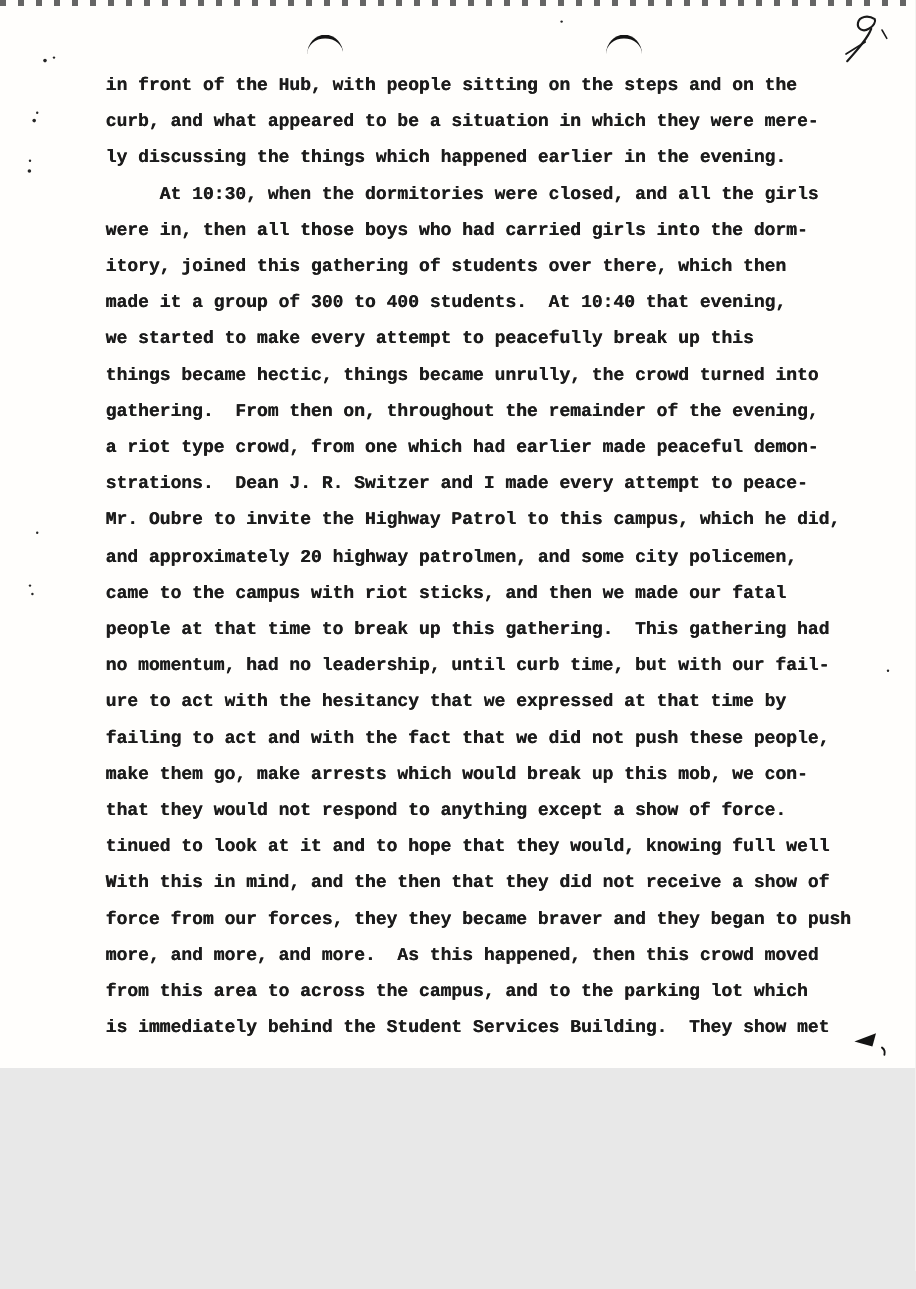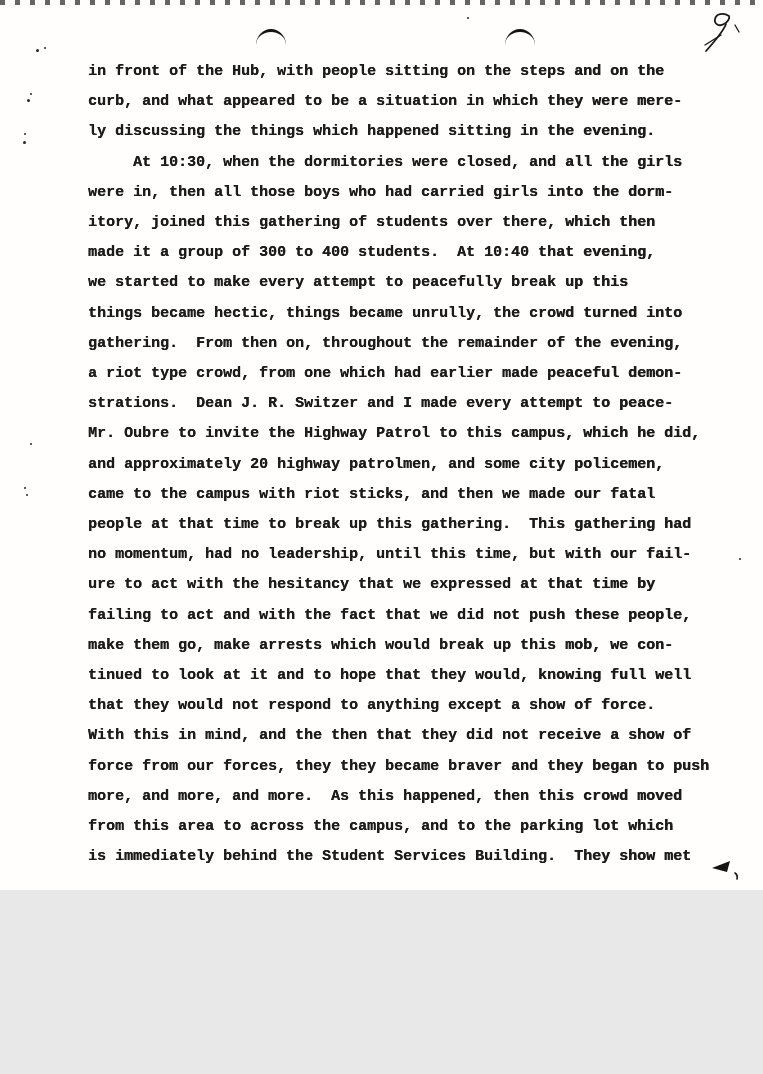--- a/index.html
+++ b/index.html
@@ -71,40 +71,40 @@
   <svg class="pagenum-svg" width="50" height="50" viewBox="0 0 50 50" aria-label="9">
     <path d="M 31 6 C 25 2 18 4 17 9 C 16 14 21 17 26 14 C 30 12 32 8 31 6 Z" fill="none" stroke="#1a1a1a" stroke-width="1.8" stroke-linecap="round"></path>
     <path d="M 28 14 C 25 22 17 31 8 41" fill="none" stroke="#1a1a1a" stroke-width="1.8" stroke-linecap="round"></path>
     <path d="M 7 35 L 23 25" fill="none" stroke="#1a1a1a" stroke-width="1.4" stroke-linecap="round"></path>
     <path d="M 37 15 l 4 7" fill="none" stroke="#1a1a1a" stroke-width="1.3" stroke-linecap="round"></path>
   </svg>
 
   <div class="text-block" id="text-block">
       <div class="line">in front of the Hub, with people sitting on the steps and on the</div>
       <div class="line">curb, and what appeared to be a situation in which they were mere-</div>
-      <div class="line">ly discussing the things which happened sitting in the evening.</div>
+      <div class="line">ly discussing the things which happened earlier in the evening.</div>
       <div class="line">     At 10:30, when the dormitories were closed, and all the girls</div>
       <div class="line">were in, then all those boys who had carried girls into the dorm-</div>
       <div class="line">itory, joined this gathering of students over there, which then</div>
       <div class="line">made it a group of 300 to 400 students.  At 10:40 that evening,</div>
       <div class="line">we started to make every attempt to peacefully break up this</div>
       <div class="line">things became hectic, things became unrully, the crowd turned into</div>
       <div class="line">gathering.  From then on, throughout the remainder of the evening,</div>
       <div class="line">a riot type crowd, from one which had earlier made peaceful demon-</div>
       <div class="line">strations.  Dean J. R. Switzer and I made every attempt to peace-</div>
       <div class="line">Mr. Oubre to invite the Highway Patrol to this campus, which he did,</div>
       <div class="line">and approximately 20 highway patrolmen, and some city policemen,</div>
       <div class="line">came to the campus with riot sticks, and then we made our fatal</div>
       <div class="line">people at that time to break up this gathering.  This gathering had</div>
-      <div class="line">no momentum, had no leadership, until this time, but with our fail-</div>
+      <div class="line">no momentum, had no leadership, until curb time, but with our fail-</div>
       <div class="line">ure to act with the hesitancy that we expressed at that time by</div>
       <div class="line">failing to act and with the fact that we did not push these people,</div>
       <div class="line">make them go, make arrests which would break up this mob, we con-</div>
+      <div class="line">that they would not respond to anything except a show of force.</div>
       <div class="line">tinued to look at it and to hope that they would, knowing full well</div>
-      <div class="line">that they would not respond to anything except a show of force.</div>
       <div class="line">With this in mind, and the then that they did not receive a show of</div>
       <div class="line">force from our forces, they they became braver and they began to push</div>
       <div class="line">more, and more, and more.  As this happened, then this crowd moved</div>
       <div class="line">from this area to across the campus, and to the parking lot which</div>
       <div class="line">is immediately behind the Student Services Building.  They show met</div>
     </div>
 
   <svg class="arrow-svg" width="36" height="26" viewBox="0 0 36 26">
     <path d="M 22 3 L 4 10 L 19 14 Z" fill="#141414"></path>
     <path d="M 27 15 q 3 2 2 6" fill="none" stroke="#141414" stroke-width="1.6" stroke-linecap="round"></path>

